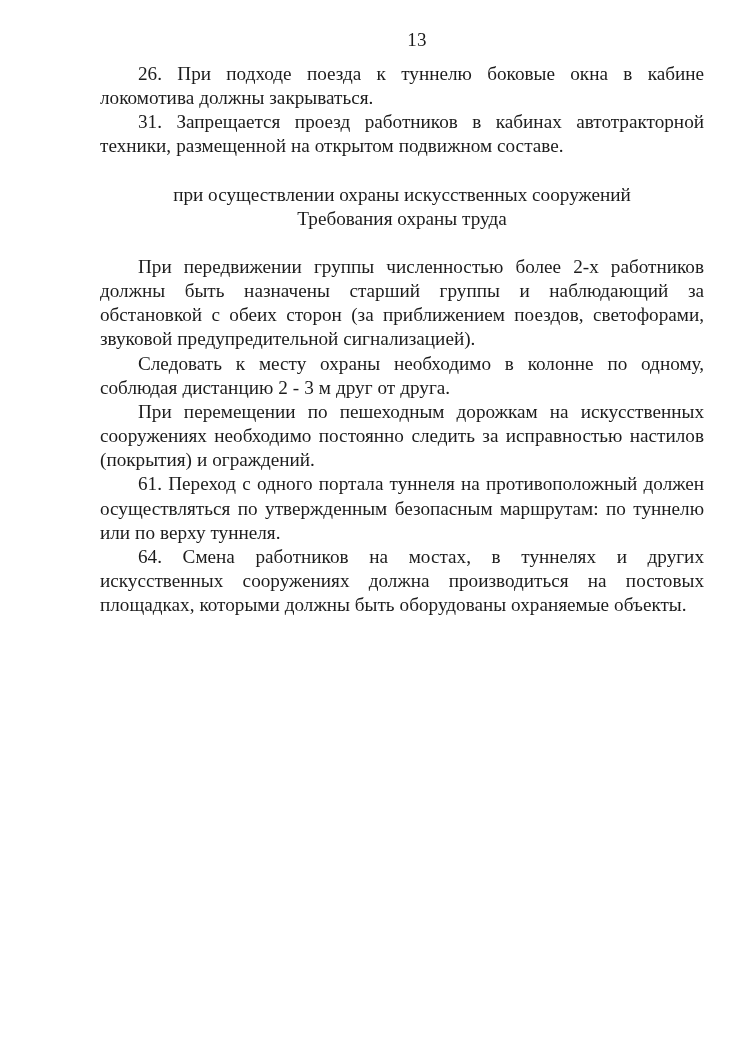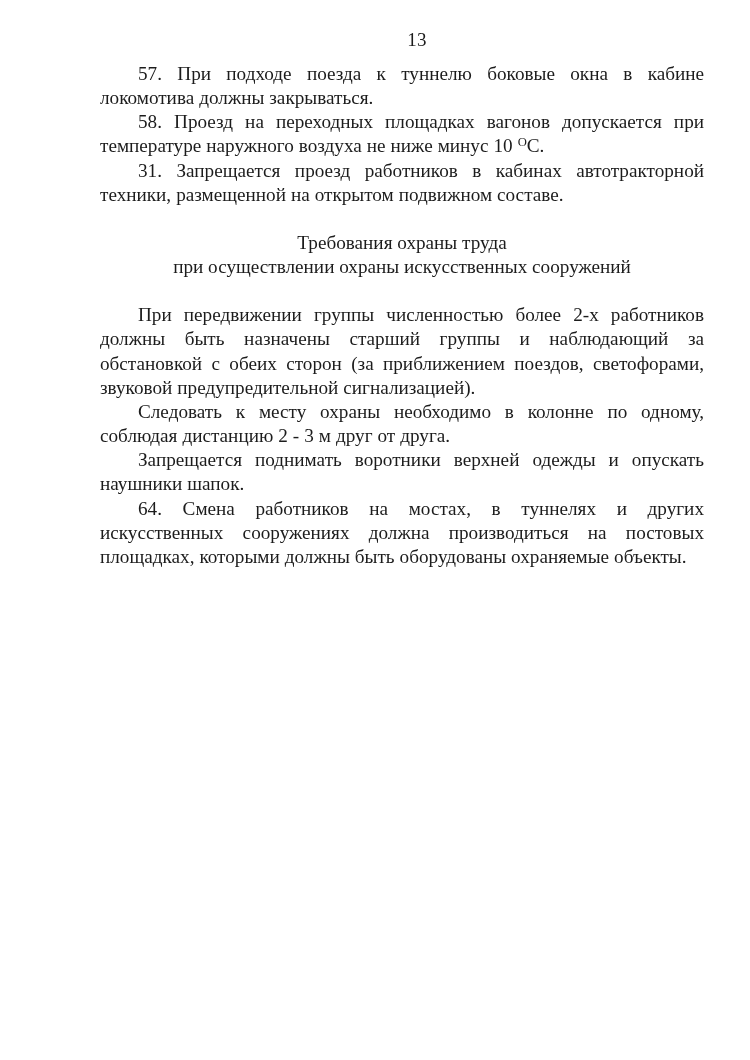--- a/index.html
+++ b/index.html
@@ -67,34 +67,34 @@
 </style>
 </head>
 <body>
 
 <div class="page">
 
   <div class="page-number">13</div>
 
   <div class="body-block">
 
-    <p class="para">57. При подходе поезда к туннелю боковые окна в кабине локомотива должны закрываться.</p>
+    <p class="para">26. При подходе поезда к туннелю боковые окна в кабине локомотива должны закрываться.</p>
 
-    <p class="para"><span>58. Проезд на переходных площадках вагонов допускается при температуре наружного воздуха не ниже минус 10 </span><span class="nowrap"><sup class="deg">O</sup><span>С.</span></span></p>
 
     <p class="para">31. Запрещается проезд работников в кабинах автотракторной техники, размещенной на открытом подвижном составе.</p>
 
     <div class="heading-block">
+      <p class="heading">при осуществлении охраны искусственных сооружений</p>
       <p class="heading">Требования охраны труда</p>
-      <p class="heading">при осуществлении охраны искусственных сооружений</p>
     </div>
 
     <p class="para">При передвижении группы численностью более 2-х работников должны быть назначены старший группы и наблюдающий за обстановкой с обеих сторон (за приближением поездов, светофорами, звуковой предупредительной сигнализацией).</p>
     <p class="para">Следовать к месту охраны необходимо в колонне по одному, соблюдая дистанцию 2 - 3 м друг от друга.</p>
+    <p class="para">При перемещении по пешеходным дорожкам на искусственных сооружениях необходимо постоянно следить за исправностью настилов (покрытия) и ограждений.</p>
 
-    <p class="para">Запрещается поднимать воротники верхней одежды и опускать наушники шапок.</p>
+    <p class="para">61. Переход с одного портала туннеля на противоположный должен осуществляться по утвержденным безопасным маршрутам: по туннелю или по верху туннеля.</p>
 
 
 
     <p class="para">64. Смена работников на мостах, в туннелях и других искусственных сооружениях должна производиться на постовых площадках, которыми должны быть оборудованы охраняемые объекты.</p>
 
   </div>
 </div>
 
 </body></html>

